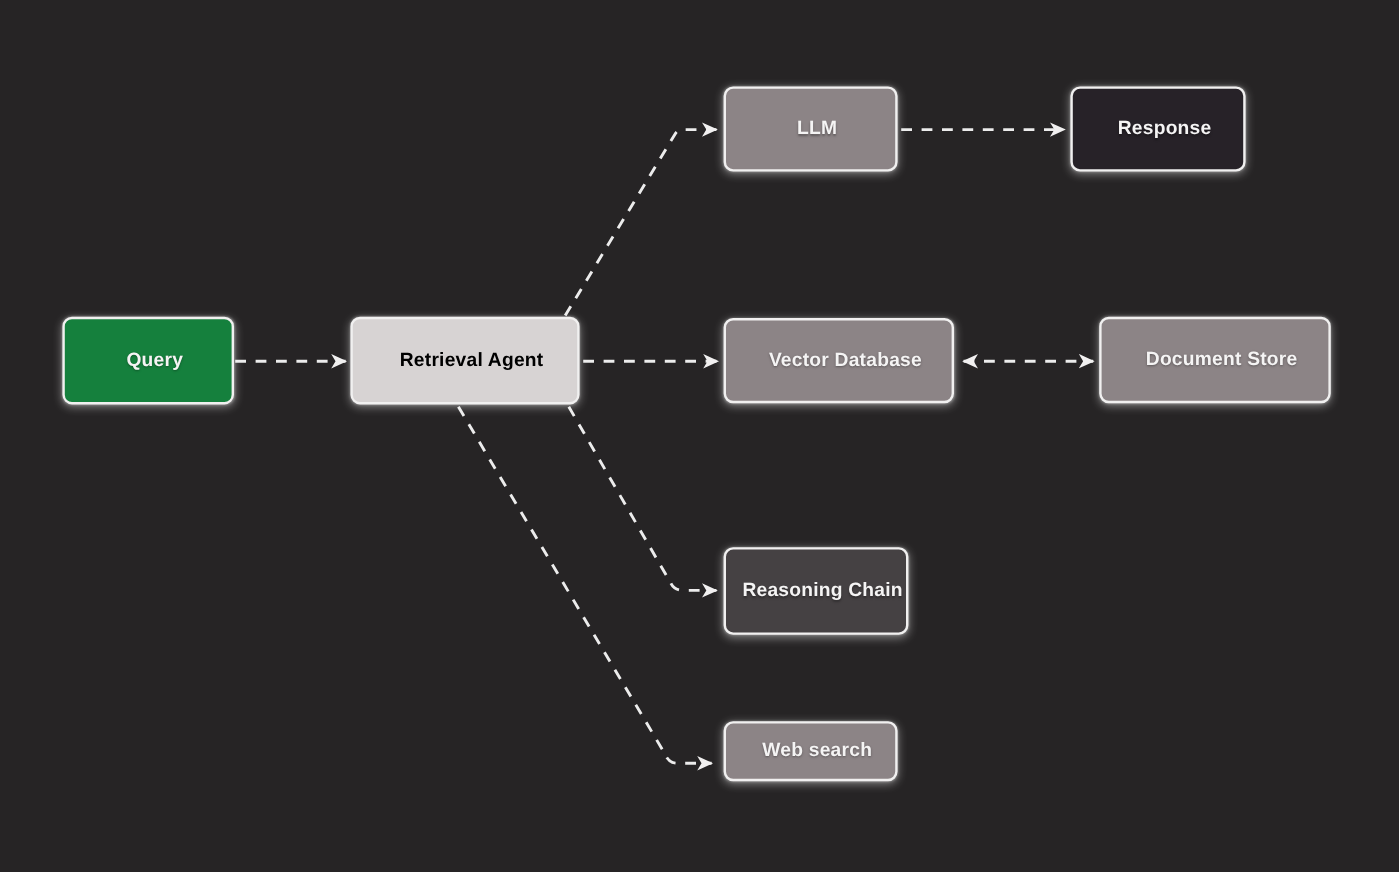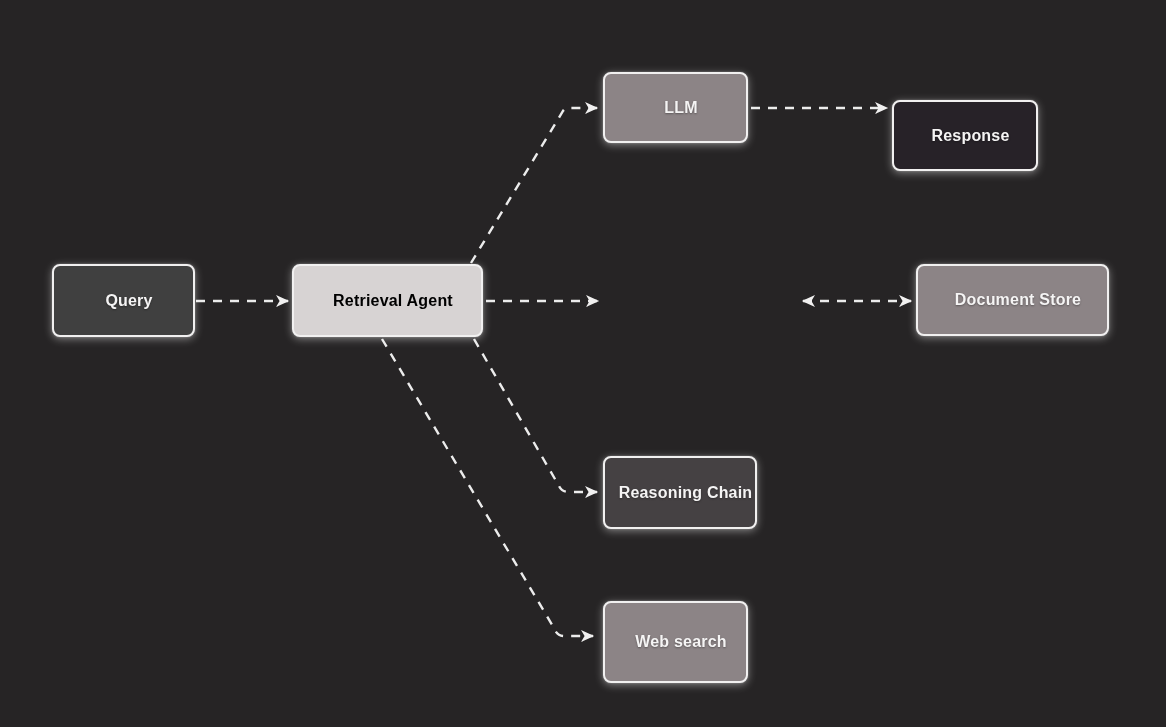--- a/index.html
+++ b/index.html
@@ -44,25 +44,25 @@
   }
   .node .node-label {
     text-shadow: 0 1px 2px rgba(0,0,0,0.35);
   }
   .node.light-text-off .node-label {
     text-shadow: none;
   }
   #node-query            { left: 52px;  top: 264px; width: 143px; height: 73px; }
   #node-retrieval-agent  { left: 292px; top: 264px; width: 191px; height: 73px; }
   #node-llm              { left: 603px; top: 72px;  width: 145px; height: 71px; }
-  #node-response         { left: 892px; top: 72px;  width: 146px; height: 71px; margin-top: 28px; }
+  #node-response         { left: 892px; top: 72px;  width: 146px; height: 71px; }
   #node-vector-database  { left: 603px; top: 265px; width: 192px; height: 71px; }
   #node-document-store   { left: 916px; top: 264px; width: 193px; height: 72px; }
   #node-reasoning-chain  { left: 603px; top: 456px; width: 154px; height: 73px; }
-  #node-web-search       { left: 603px; top: 601px; width: 145px; height: 82px; }
+  #node-web-search       { left: 603px; top: 601px; width: 145px; height: 50px; }
 </style>
 </head>
 <body>
 
 <div class="canvas" style="background-color: rgb(38, 36, 37);">
 
   <svg class="edges" width="1166" height="727" viewBox="0 0 1166 727" xmlns="http://www.w3.org/2000/svg">
     <defs>
       <marker id="arrow" viewBox="0 0 12 12" refX="10" refY="6" markerWidth="6" markerHeight="6" orient="auto-start-reverse" markerUnits="strokeWidth">
         <path d="M0,1 L11,6 L0,11 L3,6 Z" fill="#f1f0f0"></path>
@@ -77,36 +77,39 @@
 
     <path class="edge" d="M474,339 L559,486 Q562,492 569,492 L597,492" marker-end="url(#arrow)"></path>
 
     <path class="edge" d="M382,339 L554,628 Q557,636 564,636 L593,636" marker-end="url(#arrow)"></path>
 
     <path class="edge" d="M751,108 L887,108" marker-end="url(#arrow)"></path>
 
     <path class="edge" d="M803,301 L911,301" marker-start="url(#arrow)" marker-end="url(#arrow)"></path>
   </svg>
 
-  <div class="node" id="node-query" style="background-color: #404040; color: rgb(245, 244, 244);">
+  <div class="node" id="node-query" style="background-color: #15803d; color: rgb(245, 244, 244);">
     <span class="node-label">Query</span>
   </div>
 
   <div class="node light-text-off" id="node-retrieval-agent" style="background-color: rgb(215, 211, 211); color: #000000;">
     <span class="node-label">Retrieval Agent</span>
   </div>
 
   <div class="node" id="node-llm" style="background-color: rgb(140, 132, 134); color: rgb(245, 244, 244);">
     <span class="node-label">LLM</span>
   </div>
 
   <div class="node" id="node-response" style="background-color: rgb(39, 34, 40); color: rgb(245, 244, 244);">
     <span class="node-label">Response</span>
   </div>
 
+  <div class="node" id="node-vector-database" style="background-color: rgb(140, 132, 134); color: rgb(245, 244, 244);">
+    <span class="node-label">Vector Database</span>
+  </div>
 
   <div class="node" id="node-document-store" style="background-color: rgb(140, 132, 134); color: rgb(245, 244, 244);">
     <span class="node-label">Document Store</span>
   </div>
 
   <div class="node" id="node-reasoning-chain" style="background-color: rgb(69, 65, 67); color: rgb(245, 244, 244);">
     <span class="node-label">Reasoning Chain</span>
   </div>
 
   <div class="node" id="node-web-search" style="background-color: rgb(140, 132, 134); color: rgb(245, 244, 244);">

